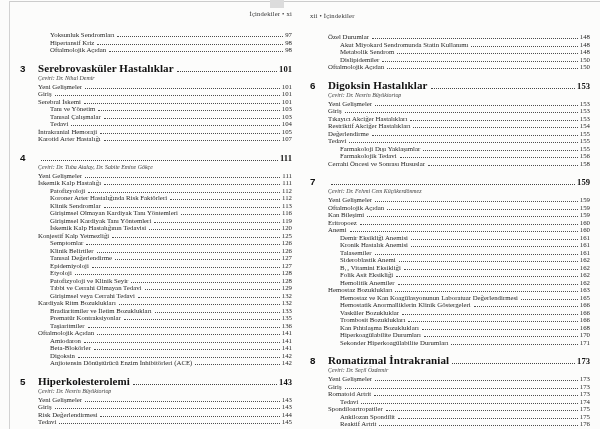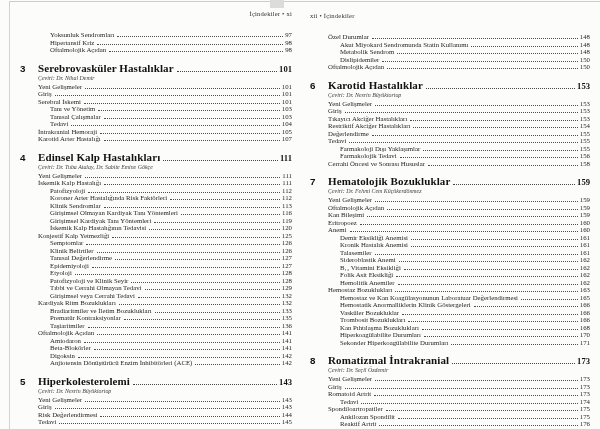--- a/index.html
+++ b/index.html
@@ -107,21 +107,20 @@
           </div>
           <div class="row lvl1">
             <span class="label">Karotid Arter Hastalığı</span>
             <span class="dots"></span>
             <span class="pg">107</span>
           </div>
         </div>
         <div class="chapter">
           <div class="ch-head">
             <span class="ch-num">4</span>
-            <span class="ch-title">Edinsel Kalp Hastalıkları</span>
             <span class="dots"></span>
             <span class="ch-pg">111</span>
           </div>
           <div class="translator">Çeviri: Dr. Tuba Atalay, Dr. Sabite Emine Gökçe</div>
           <div class="row lvl1">
             <span class="label">Yeni Gelişmeler</span>
             <span class="dots"></span>
             <span class="pg">111</span>
           </div>
           <div class="row lvl1">
@@ -308,21 +307,21 @@
           </div>
           <div class="row lvl1">
             <span class="label">Oftalmolojik Açıdan</span>
             <span class="dots"></span>
             <span class="pg">150</span>
           </div>
         </div>
         <div class="chapter">
           <div class="ch-head">
             <span class="ch-num">6</span>
-            <span class="ch-title">Karotid Hastalıklar</span>
+            <span class="ch-title">Digoksin Hastalıklar</span>
             <span class="dots"></span>
             <span class="ch-pg">153</span>
           </div>
           <div class="translator">Çeviri: Dr. Nesrin Büyüktortop</div>
           <div class="row lvl1">
             <span class="label">Yeni Gelişmeler</span>
             <span class="dots"></span>
             <span class="pg">153</span>
           </div>
           <div class="row lvl1">
@@ -362,21 +361,20 @@
           </div>
           <div class="row lvl1">
             <span class="label">Cerrahi Öncesi ve Sonrası Hususlar</span>
             <span class="dots"></span>
             <span class="pg">158</span>
           </div>
         </div>
         <div class="chapter">
           <div class="ch-head">
             <span class="ch-num">7</span>
-            <span class="ch-title">Hematolojik Bozukluklar</span>
             <span class="dots"></span>
             <span class="ch-pg">159</span>
           </div>
           <div class="translator">Çeviri: Dr. Fehmi Cem Küçükerdönmez</div>
           <div class="row lvl1">
             <span class="label">Yeni Gelişmeler</span>
             <span class="dots"></span>
             <span class="pg">159</span>
           </div>
           <div class="row lvl1">

